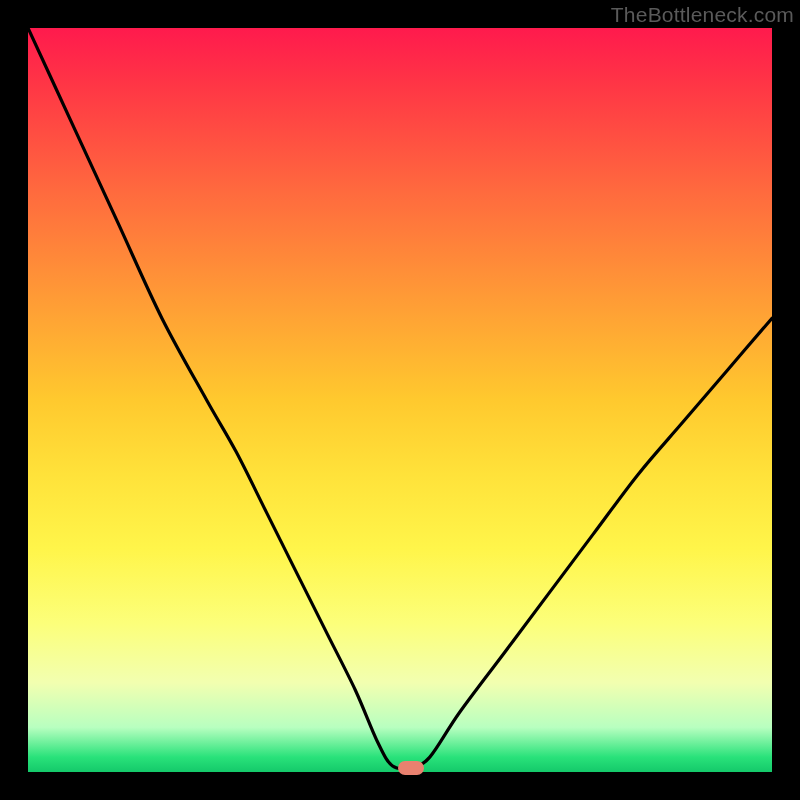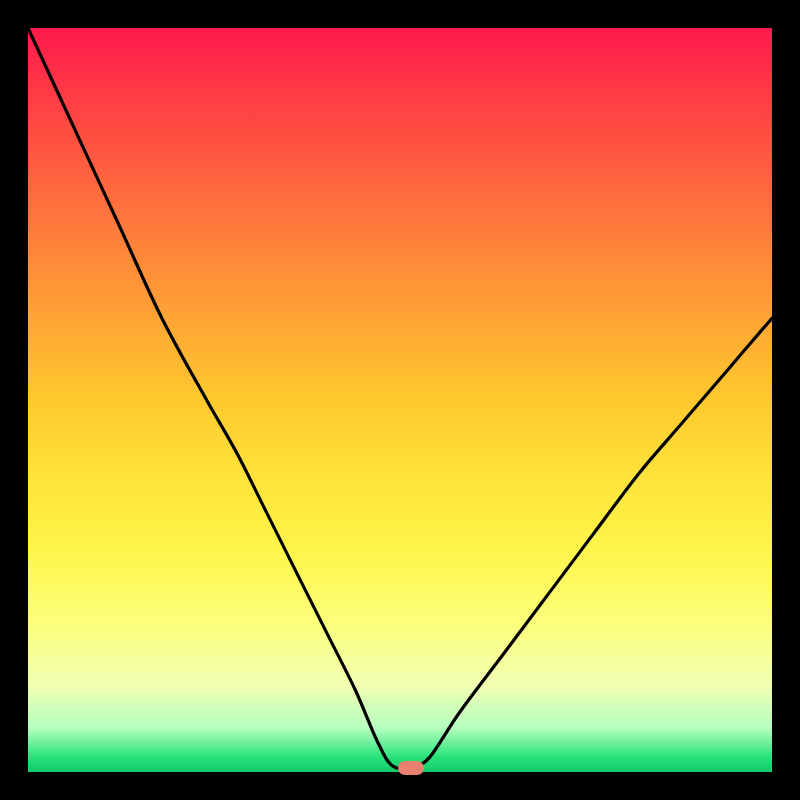--- a/index.html
+++ b/index.html
@@ -63,19 +63,20 @@
     height: 14px;
     border-radius: 7px;
     background: #e9816f;
     transform: translate(-50%, -50%);
   }
 </style>
 </head>
 <body>
 
 <div class="frame">
+  <div class="watermark">TheBottleneck.com</div>
   <div class="plot">
     <svg class="curve" viewBox="0 0 744 744" preserveAspectRatio="none">
       <path fill="none" stroke="#000" stroke-width="3.2" stroke-linecap="round" stroke-linejoin="round" d="M 0.0 0.0 C 7.4 16.1, 29.8 64.5, 44.6 96.7 C 59.5 129.0, 74.4 161.2, 89.3 193.4 C 104.2 225.7, 119.0 260.4, 133.9 290.2 C 148.8 319.9, 166.2 349.7, 178.6 372.0 C 191.0 394.3, 198.4 405.5, 208.3 424.1 C 218.2 442.7, 228.2 463.8, 238.1 483.6 C 248.0 503.4, 257.9 523.3, 267.8 543.1 C 277.8 563.0, 287.7 582.8, 297.6 602.6 C 307.5 622.5, 318.7 643.6, 327.4 662.2 C 336.0 680.8, 343.5 701.6, 349.7 714.2 C 355.9 726.9, 359.0 733.8, 364.6 738.0 C 370.1 742.3, 377.0 741.0, 383.2 739.5 C 389.4 738.0, 393.7 738.3, 401.8 729.1 C 409.8 719.9, 419.1 701.8, 431.5 684.5 C 443.9 667.1, 461.3 644.8, 476.2 625.0 C 491.0 605.1, 505.9 585.3, 520.8 565.4 C 535.7 545.6, 550.6 525.8, 565.4 505.9 C 580.3 486.1, 595.2 465.0, 610.1 446.4 C 625.0 427.8, 639.8 411.7, 654.7 394.3 C 669.6 377.0, 684.5 359.6, 699.4 342.2 C 714.2 324.9, 736.6 298.8, 744.0 290.2"></path>
     </svg>
     <div class="marker" style="left: 383.16px; top: 739.536px; background: rgb(233, 129, 111);"></div>
   </div>
 </div>
 
 </body></html>

